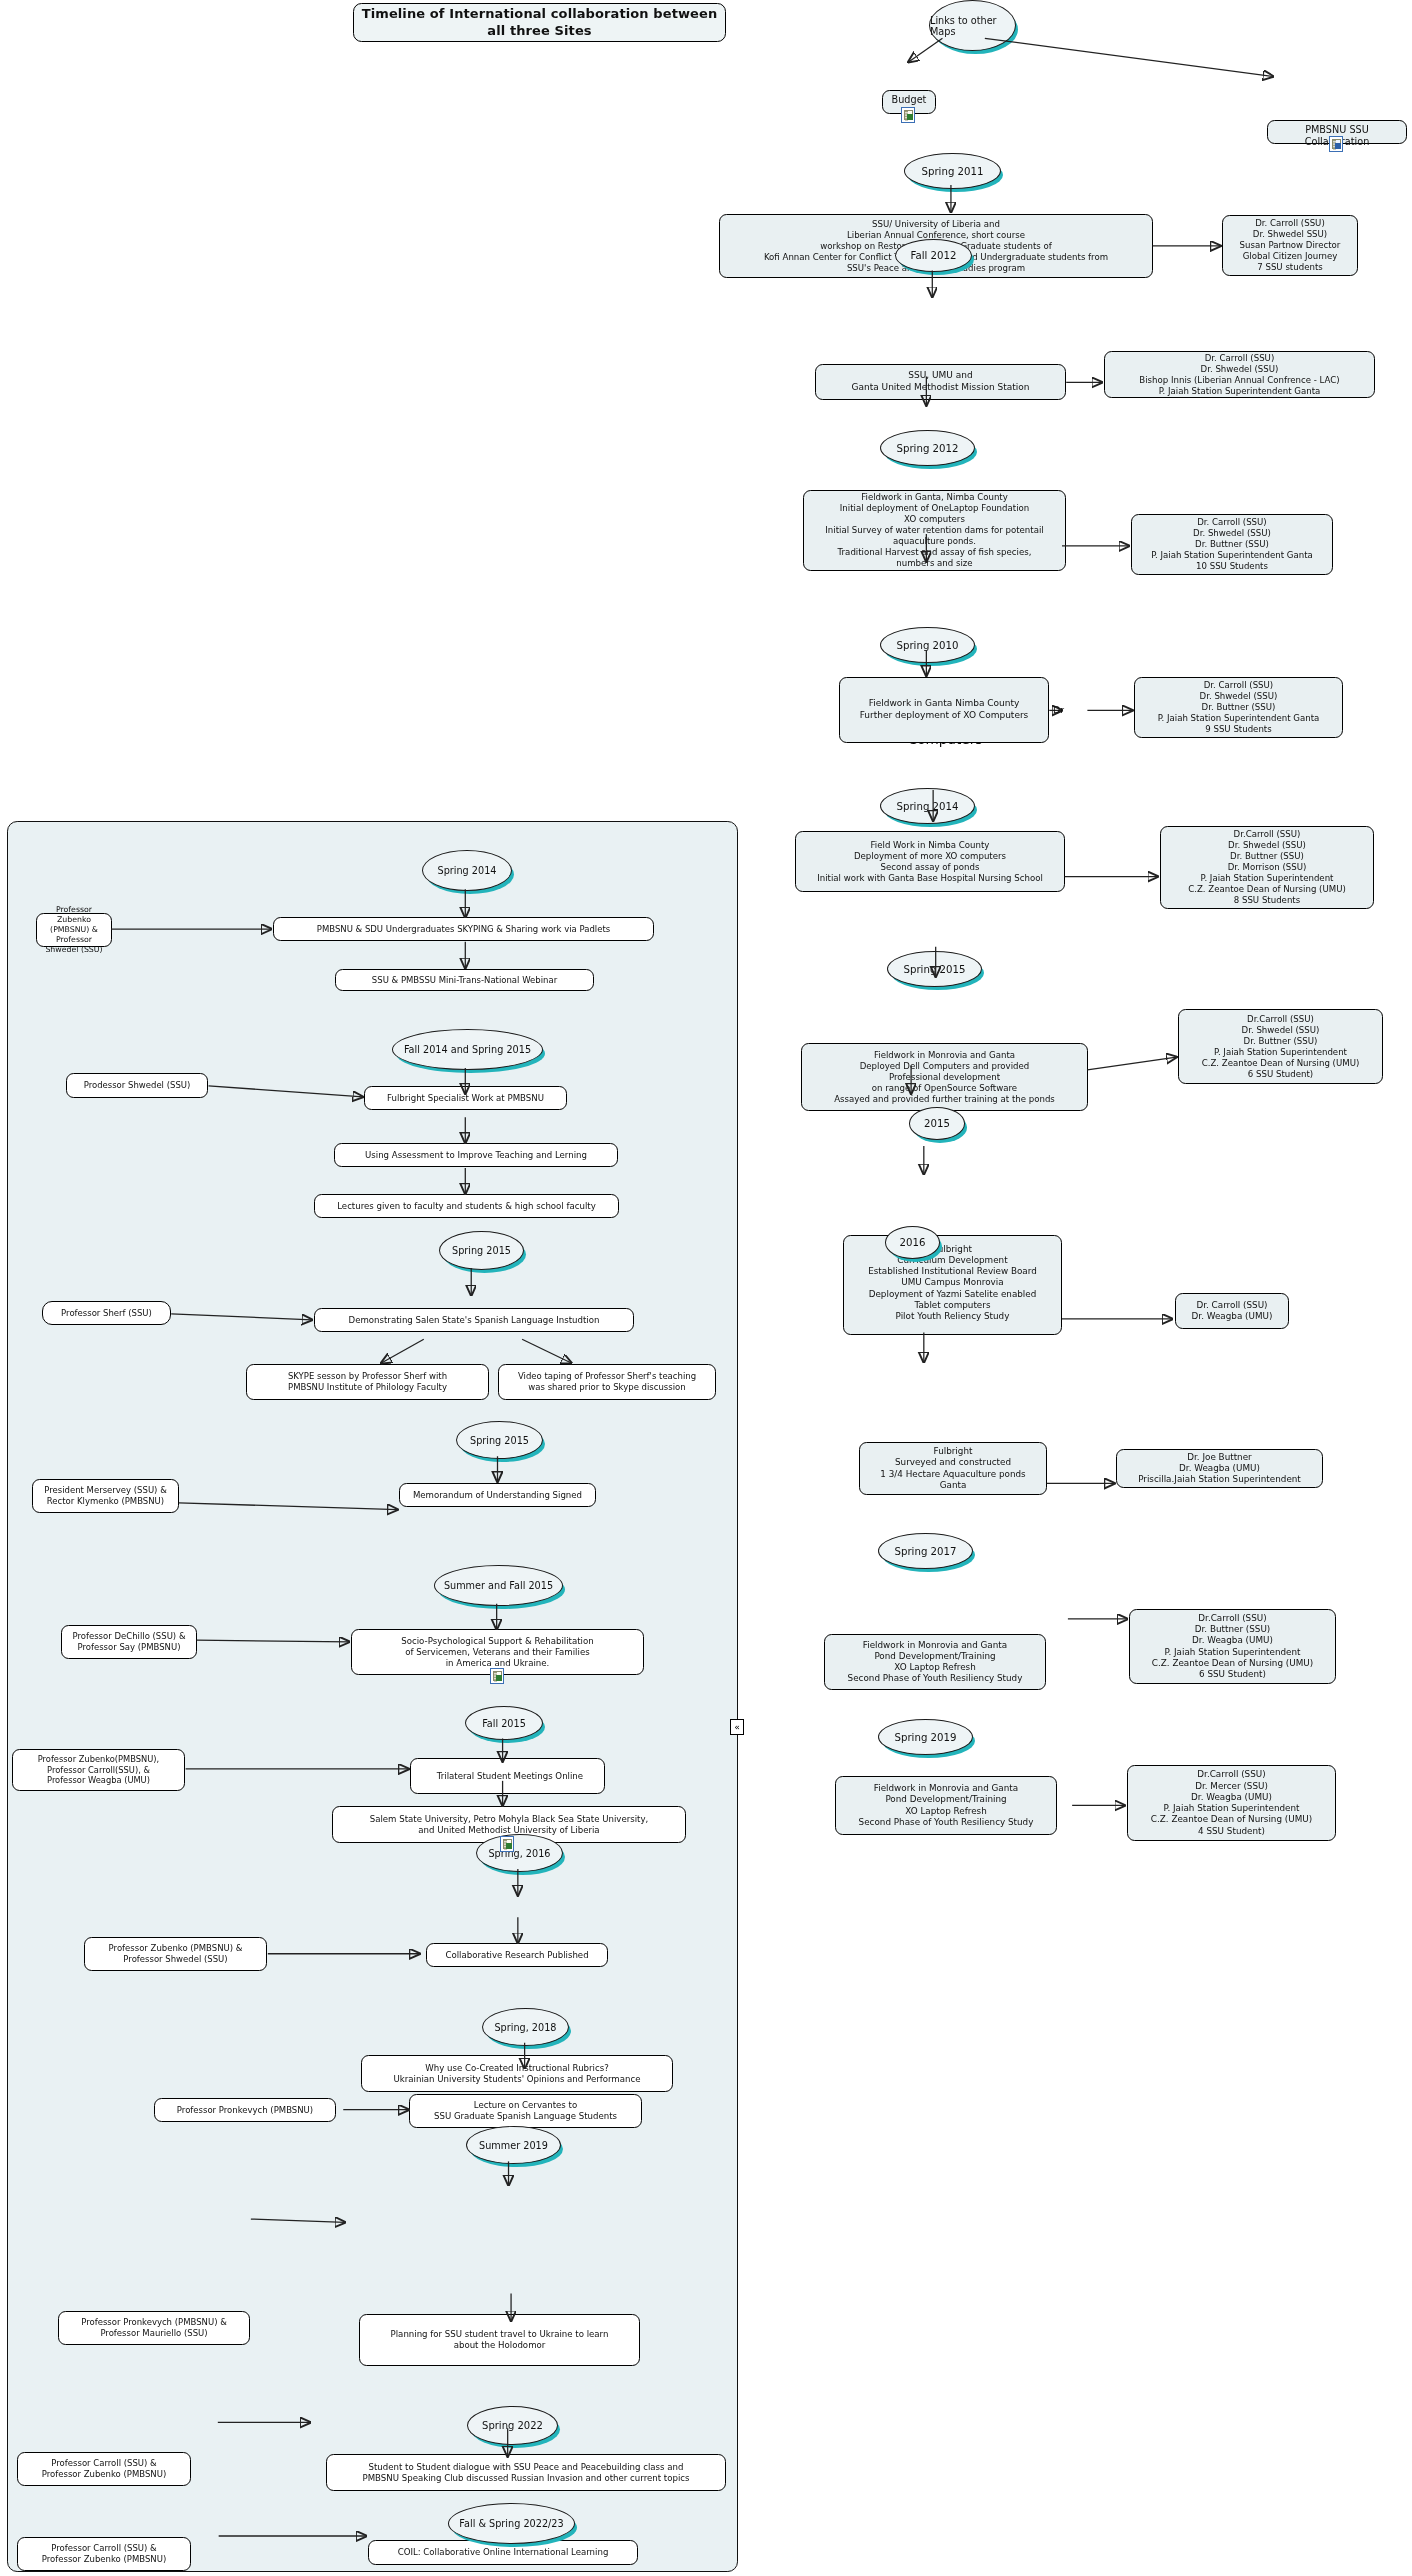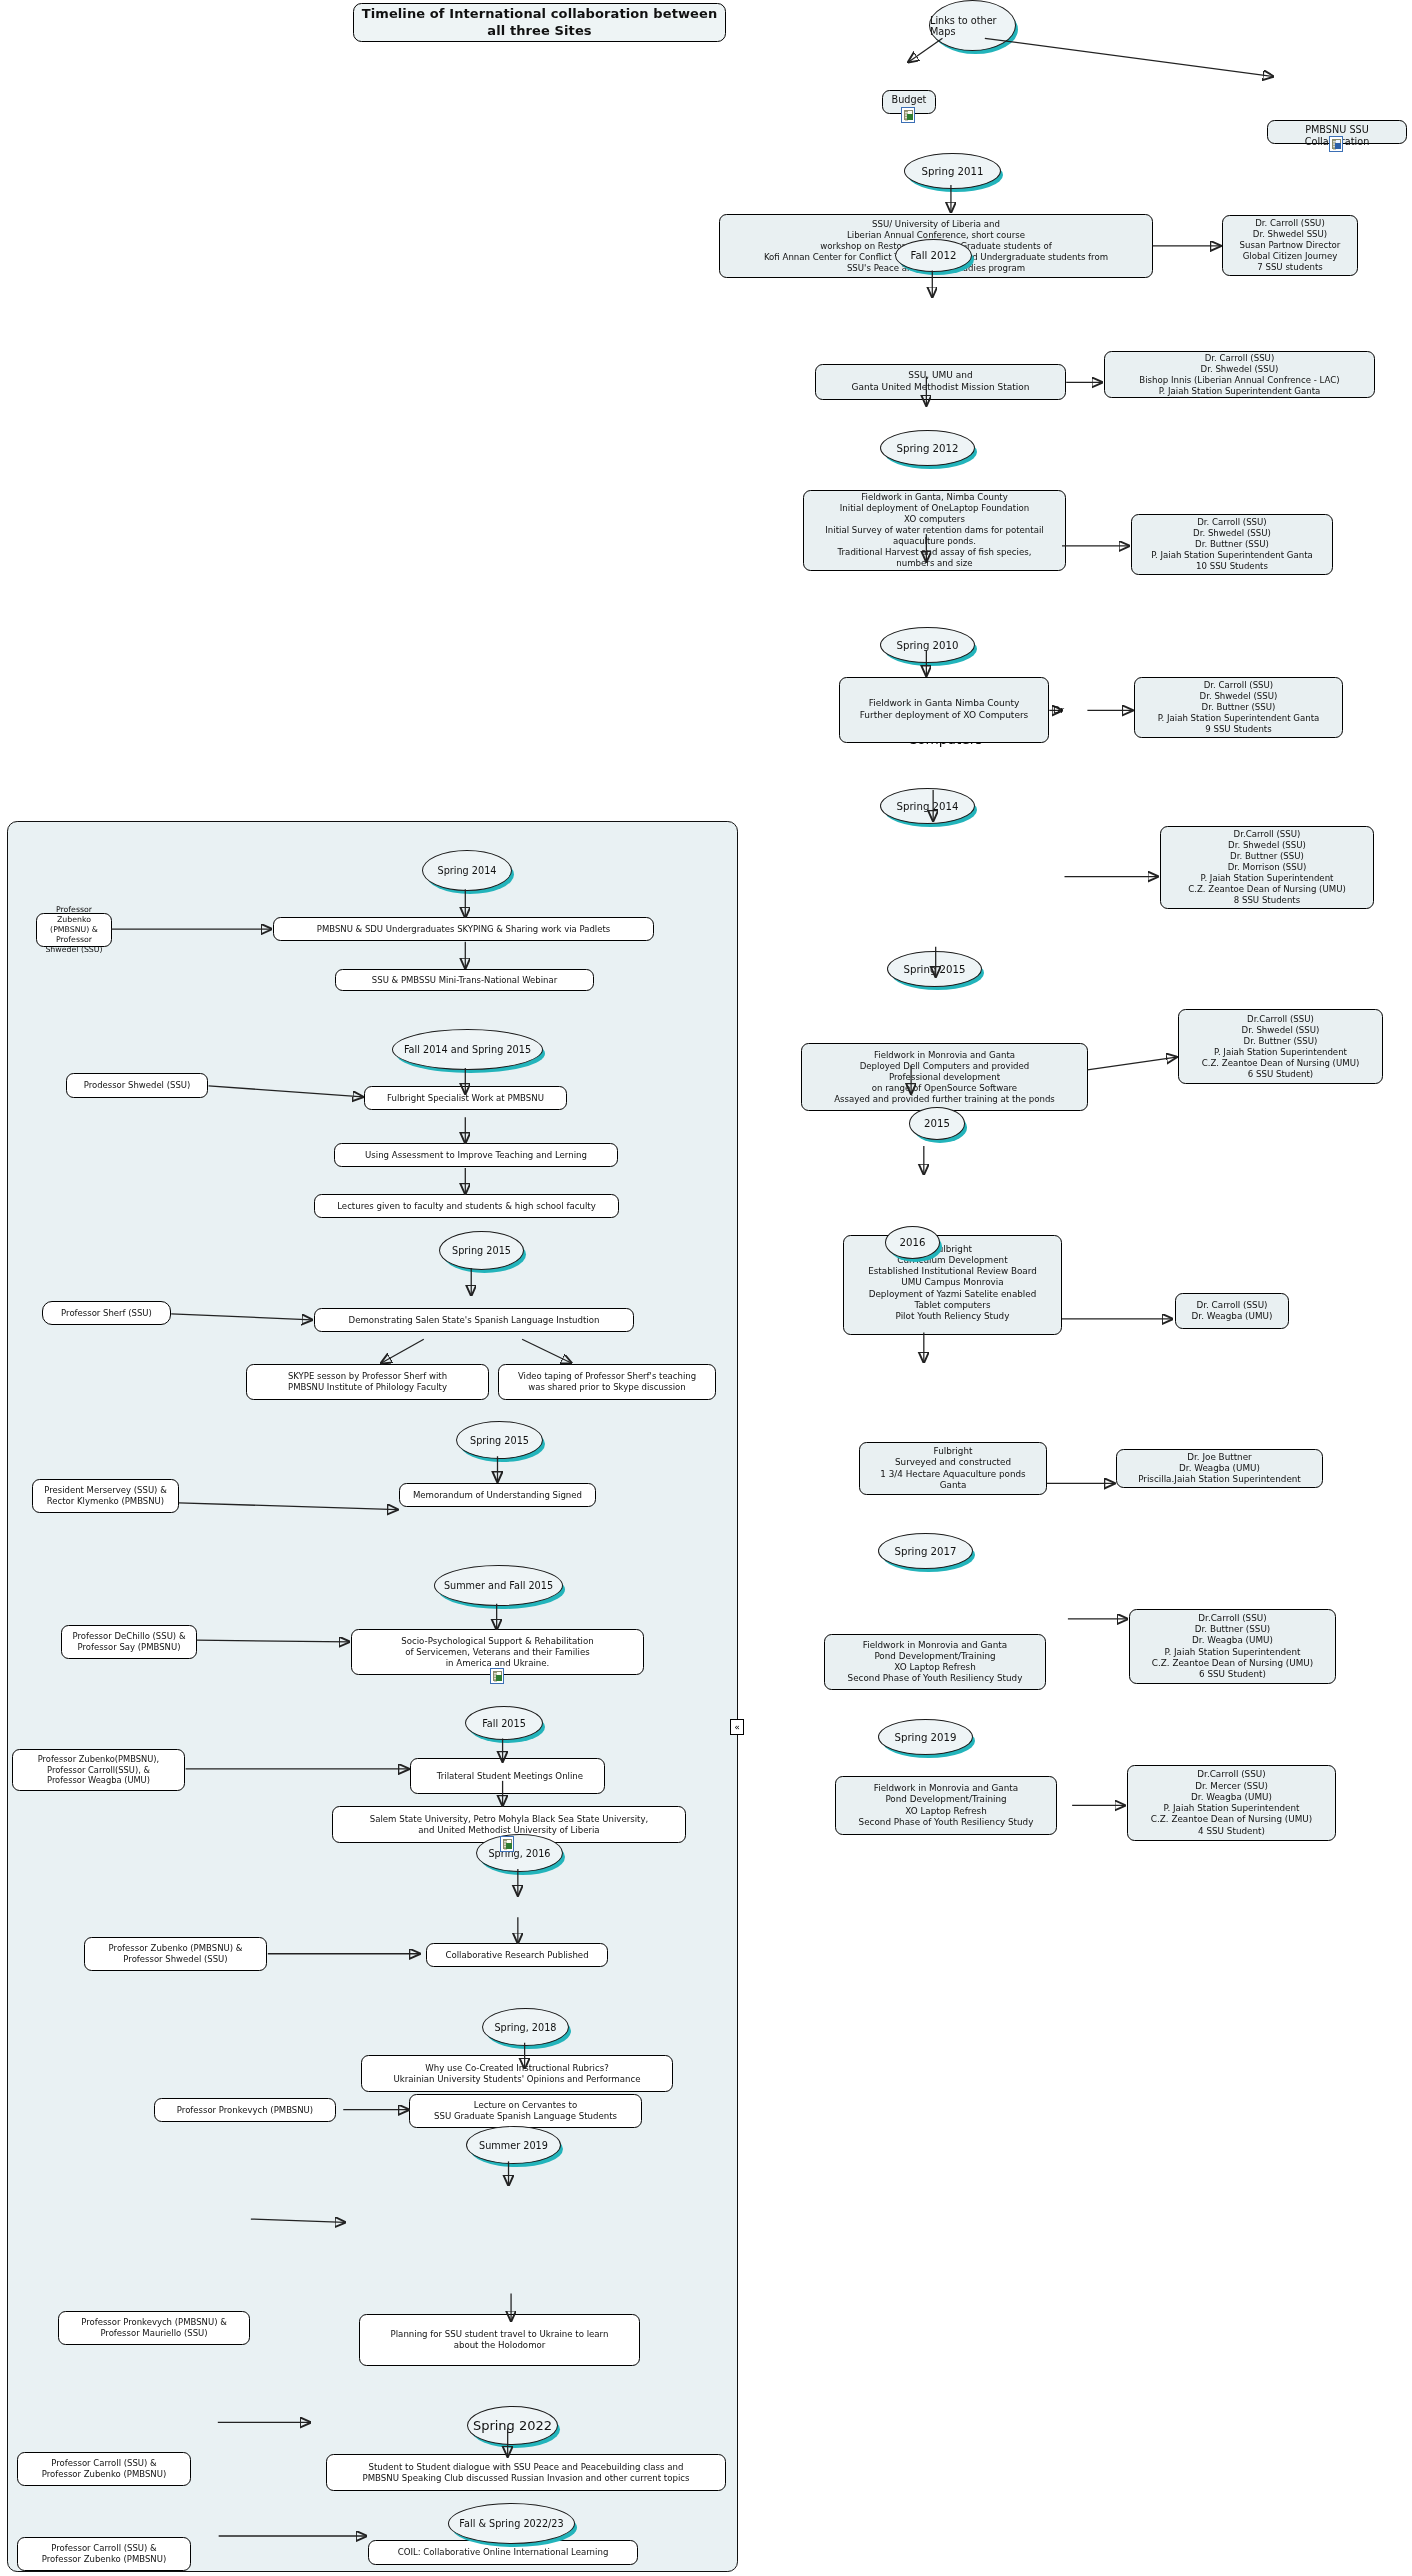--- a/index.html
+++ b/index.html
@@ -263,20 +263,24 @@
   <div class="node" style="left:1134px;top:677px;width:209px;height:61px;font-size:8.6px;">Dr. Carroll (SSU)
 Dr. Shwedel (SSU)
 Dr. Buttner (SSU)
 P. Jaiah Station Superintendent Ganta
 9 SSU Students</div>
 
   <div class="ell-wrap" style="left:880px;top:788px;width:93px;height:34px;">
     <div class="ell-shadow"></div>
     <div class="ell" style="font-size:10.2px;">Spring 2014</div>
   </div>
+  <div class="node" style="left:795px;top:831px;width:270px;height:61px;font-size:8.6px;">Field Work in Nimba County
+Deployment of more XO computers
+Second assay of ponds
+Initial work with Ganta Base Hospital Nursing School</div>
   <div class="node" style="left:1160px;top:826px;width:214px;height:83px;font-size:8.6px;">Dr.Carroll (SSU)
 Dr. Shwedel (SSU)
 Dr. Buttner (SSU)
 Dr. Morrison (SSU)
 P. Jaiah Station Superintendent
 C.Z. Zeantoe Dean of Nursing (UMU)
 8 SSU Students</div>
 
   <div class="ell-wrap" style="left:887px;top:951px;width:93px;height:34px;">
     <div class="ell-shadow"></div>
@@ -441,21 +445,21 @@
     <div class="ell-shadow"></div>
     <div class="ell" style="font-size:9.7px;">Summer 2019</div>
   </div>
   <div class="node plain" style="left:58px;top:2311px;width:192px;height:34px;font-size:8.5px;">Professor Pronkevych (PMBSNU) &amp;
 Professor Mauriello (SSU)</div>
   <div class="node plain" style="left:359px;top:2314px;width:281px;height:52px;font-size:8.6px;">Planning for SSU student travel to Ukraine to learn
 about the Holodomor</div>
 
   <div class="ell-wrap" style="left:467px;top:2406px;width:89px;height:37px;">
     <div class="ell-shadow"></div>
-    <div class="ell" style="font-size:13px;">Spring 2022</div>
+    <div class="ell" style="font-size:10px;">Spring 2022</div>
   </div>
   <div class="node plain" style="left:17px;top:2452px;width:174px;height:34px;font-size:8.5px;">Professor Carroll (SSU) &amp;
 Professor Zubenko (PMBSNU)</div>
   <div class="node plain" style="left:326px;top:2454px;width:400px;height:37px;font-size:8.6px;">Student to Student dialogue with SSU Peace and Peacebuilding class and
 PMBSNU Speaking Club discussed Russian Invasion and other current topics</div>
 
   <div class="ell-wrap" style="left:448px;top:2503px;width:125px;height:39px;">
     <div class="ell-shadow"></div>
     <div class="ell" style="font-size:9.7px;">Fall &amp; Spring 2022/23</div>
   </div>

